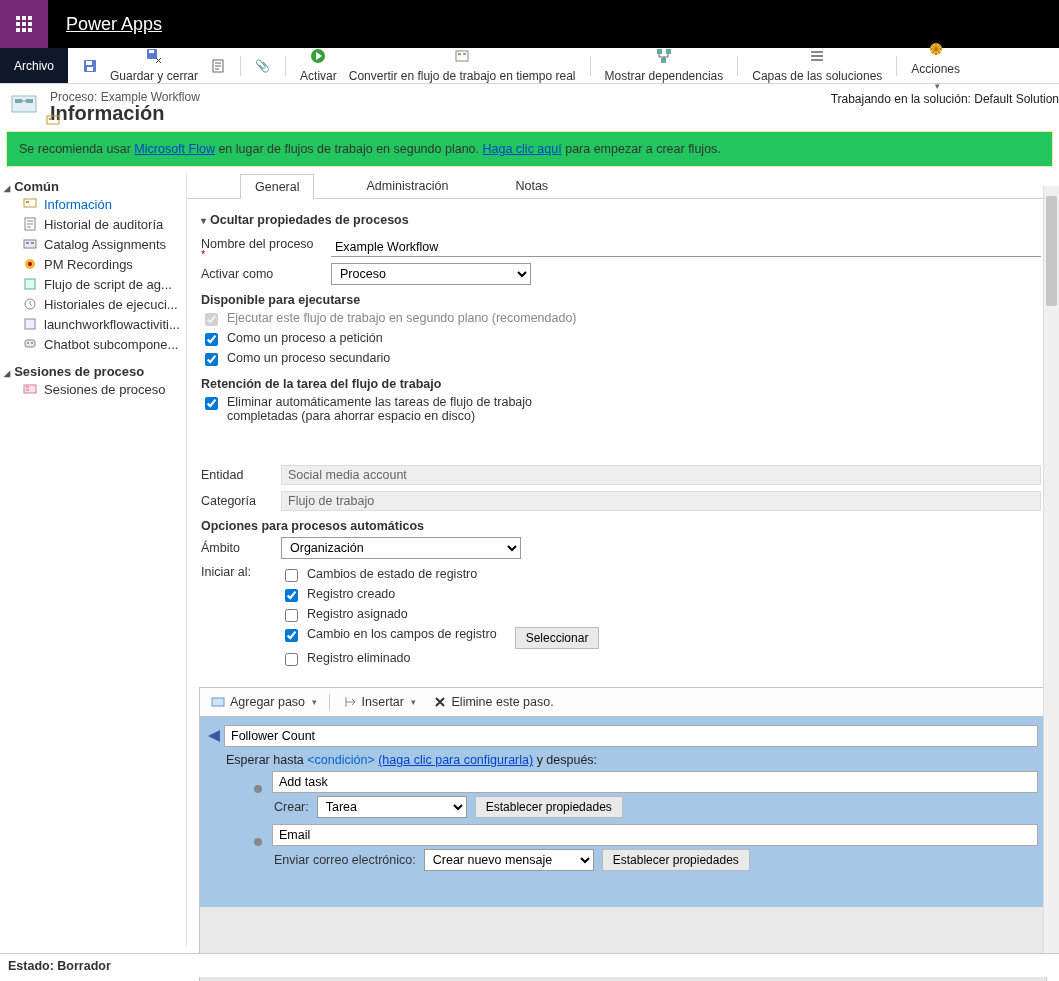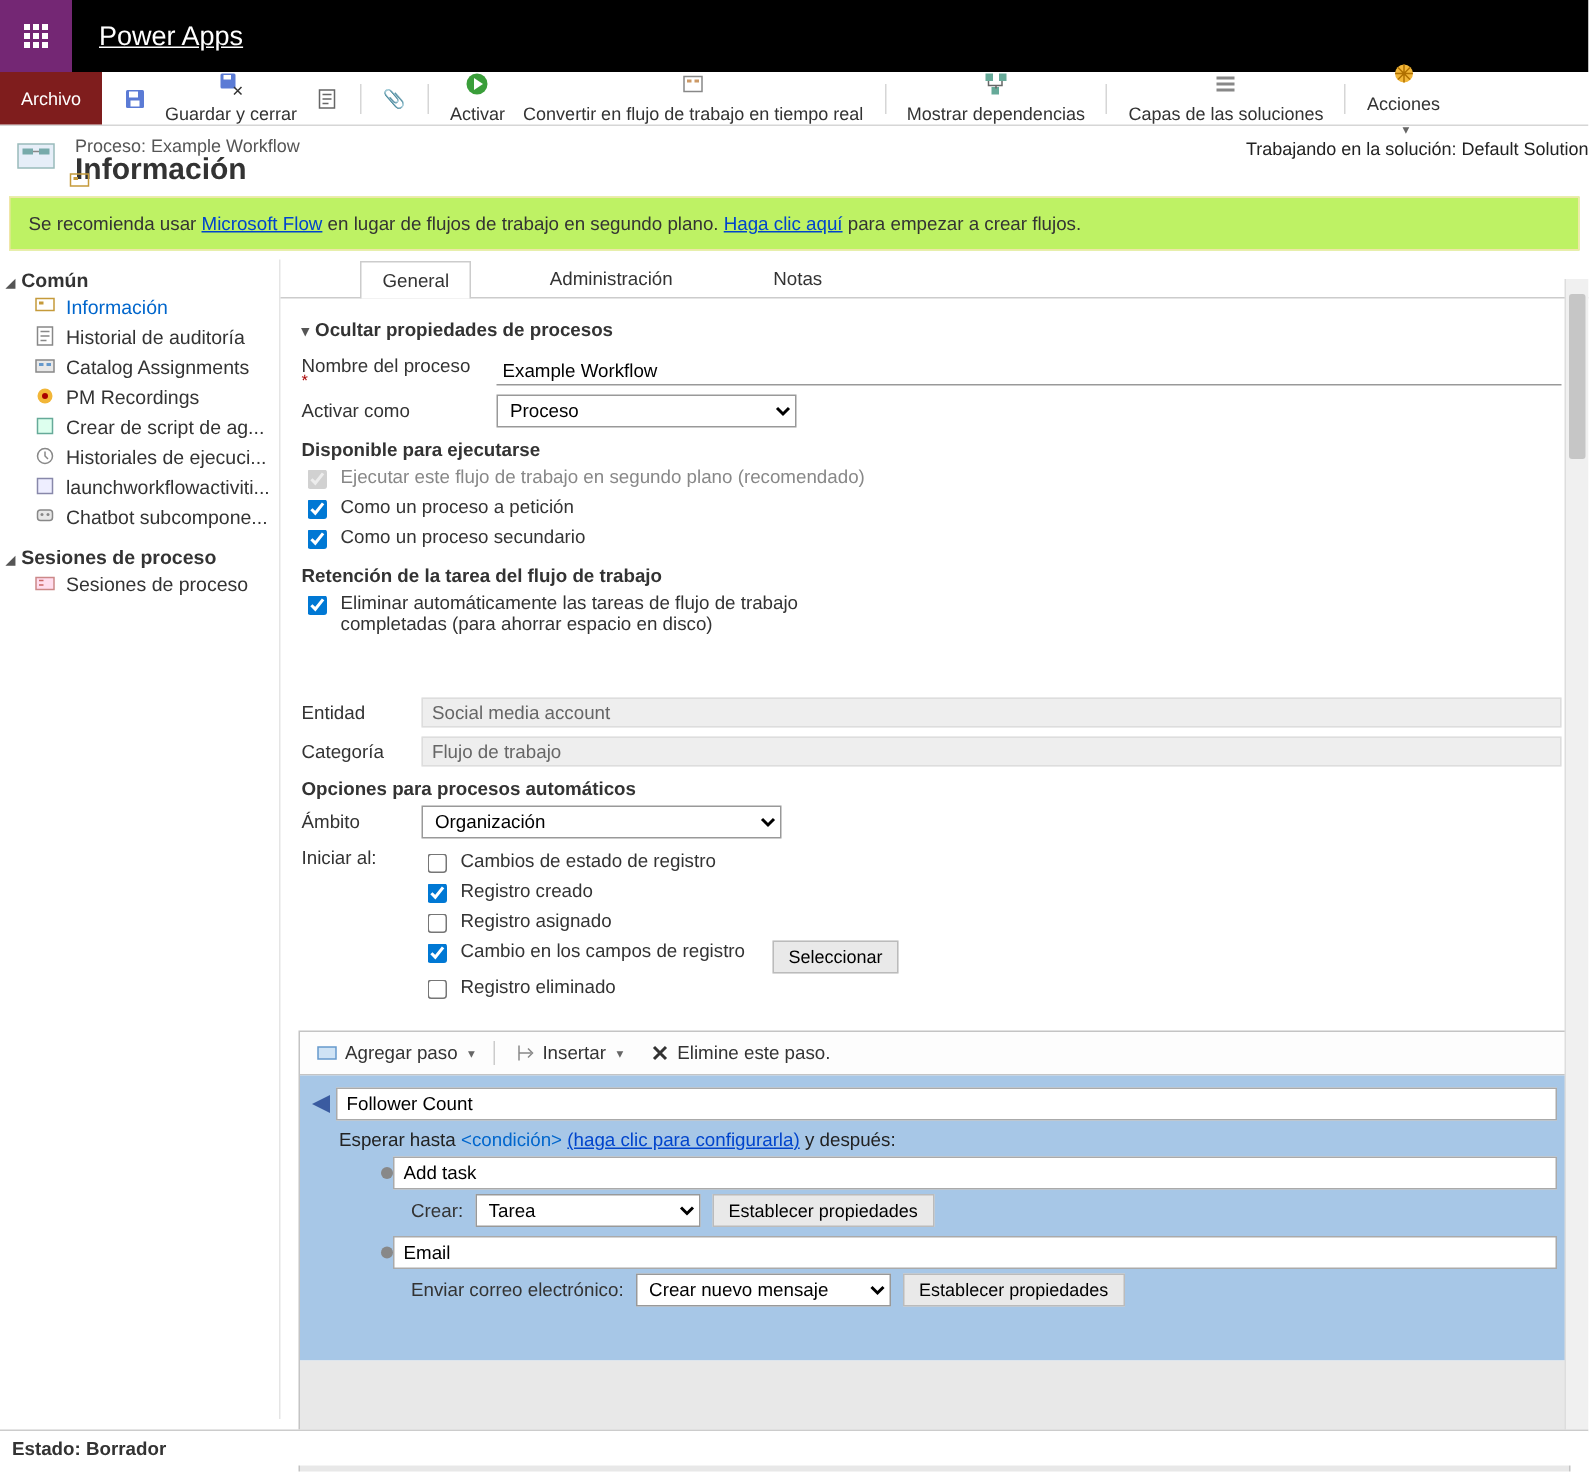--- a/index.html
+++ b/index.html
@@ -8,36 +8,36 @@
 
   
   .ribbon-top { background:#000; height:48px; display:flex; align-items:center; color:#fff; }
   .waffle-wrap { width:48px; height:48px; background:#742774; display:flex; align-items:center; justify-content:center; }
   .waffle { display:grid; grid-template-columns:repeat(3,4px); grid-template-rows:repeat(3,4px); gap:2px; }
   .waffle div { background:#fff; width:4px; height:4px; }
   .brand { font-size:18px; font-weight:400; margin-left:18px;text-decoration:underline; }
 
   
   .toolbar { height:36px; background:#fff; border-bottom:1px solid #d6d6d6; display:flex; align-items:stretch; font-size:12px; }
-  .tb-file { background:#7f1d1d; color:#fff; display:flex; align-items:center; padding:0 14px; cursor:pointer; }
+  .tb-file { background:#0f172a; color:#fff; display:flex; align-items:center; padding:0 14px; cursor:pointer; }
   .tb-group { display:flex; align-items:center; padding:0 8px; }
   .tb-sep { width:1px; align-self:center; height:20px; background:#d6d6d6; }
   .tb-btn { display:flex; align-items:center; gap:5px; padding:4px 6px; cursor:pointer; color:#333; white-space:nowrap;flex-direction:column; }
   .tb-icon { width:16px; height:16px; display:inline-flex; align-items:center; justify-content:center; }
   .caret::after { content:"▾"; font-size:9px; margin-left:3px; color:#666; }
 
   
   .header { padding:6px 10px 4px 10px; position:relative; }
   .header-right { position:absolute; right:0; top:8px; font-size:12px; color:#222; }
   .hdr-row1 { font-size:12px; color:#555; margin-left:40px; }
   .hdr-row2 { font-size:20px; font-weight:600; margin-left:40px; margin-top:-2px; }
   .hdr-icon { position:absolute; left:10px; top:8px; width:28px; height:28px; }
 
   
-  .banner { margin:2px 6px 6px 6px; background:#bef264; border:1px solid #f0e6a8; padding:10px 12px; font-size:12.5px; color:#333; }
+  .banner { margin:2px 6px 6px 6px; background:#22c55e; border:1px solid #f0e6a8; padding:10px 12px; font-size:12.5px; color:#333; }
   .banner a { color:#0044cc; }
 
   
   .body { display:flex; height:calc(100% - 48px - 36px - 58px - 40px - 26px); }
   .left-nav { width:186px; flex:none; background:#fff; padding:6px 4px; font-size:13px; }
   .nav-group { margin-bottom:10px; }
   .nav-grp-hdr { font-weight:600; color:#333; cursor:pointer; }
   .nav-grp-hdr::before { content:"◢"; font-size:8px; display:inline-block; transform:rotate(0deg); margin-right:4px; color:#555; }
   .nav-item { display:flex; align-items:center; gap:6px; padding:2px 0 2px 18px; color:#333; cursor:pointer; white-space:nowrap; overflow:hidden; text-overflow:ellipsis; }
   .nav-item.active { color:#0066cc; }
@@ -81,21 +81,21 @@
 
   .stage-row { display:flex; align-items:center; gap:4px; margin-bottom:6px; }
   .stage-arrow { width:12px; height:12px; background:#3a5ba0; clip-path:polygon(100% 0,100% 100%,0 50%); flex:none; }
   .stage-input { flex:1; background:#fff; border:1px solid #aaa; padding:3px 6px; font-size:12.5px; }
 
   .substep-block { margin-left:18px; }
   .subtext { font-size:12.5px; color:#222; margin-bottom:4px; }
   .subtext a { color:#0044cc; }
   .subtext .cond { color:#0066cc; }
 
-  .step-row { display:flex; align-items:center; margin:3px 0 3px 28px; }
+  .step-row { display:flex; align-items:flex-end; gap:10px; margin:3px 0 3px 28px; }
   .bullet { width:8px; height:8px; border-radius:50%; background:#888; flex:none; }
   .step-title { flex:1; background:#fff; border:1px solid #aaa; padding:3px 6px; font-size:12.5px; }
 
   .step-ctrl { display:flex; align-items:center; gap:8px; margin:2px 0 6px 48px; font-size:12.5px; }
   .step-sel { border:1px solid #999; padding:2px 4px; font-size:12.5px; background:#fff; min-width:150px; }
 
   .designer-empty { flex:1; background:#e8e8e8; }
 
   
   .statusbar { position:absolute; bottom:4px; left:0; right:0; height:24px; border-top:1px solid #ccc; background:#fff; display:flex; align-items:center; padding:0 8px; font-size:12.5px; font-weight:600; }
@@ -288,21 +288,21 @@
             </svg>
           </span>
         <span>PM Recordings</span>
       </div>
       <div class="nav-item">
         <span class="nav-ico">
             <svg width="14" height="14" viewBox="0 0 14 14">
               <rect x="2" y="2" width="10" height="10" fill="#dfe" stroke="#6a9"></rect>
             </svg>
           </span>
-        <span>Crear de script de ag...</span>
+        <span>Flujo de script de ag...</span>
       </div>
       <div class="nav-item">
         <span class="nav-ico">
             <svg width="14" height="14" viewBox="0 0 14 14">
               <circle cx="7" cy="7" r="5" fill="none" stroke="#888"></circle>
               <path d="M7 4v3l2 2" stroke="#888" fill="none"></path>
             </svg>
           </span>
         <span>Historiales de ejecuci...</span>
       </div>

